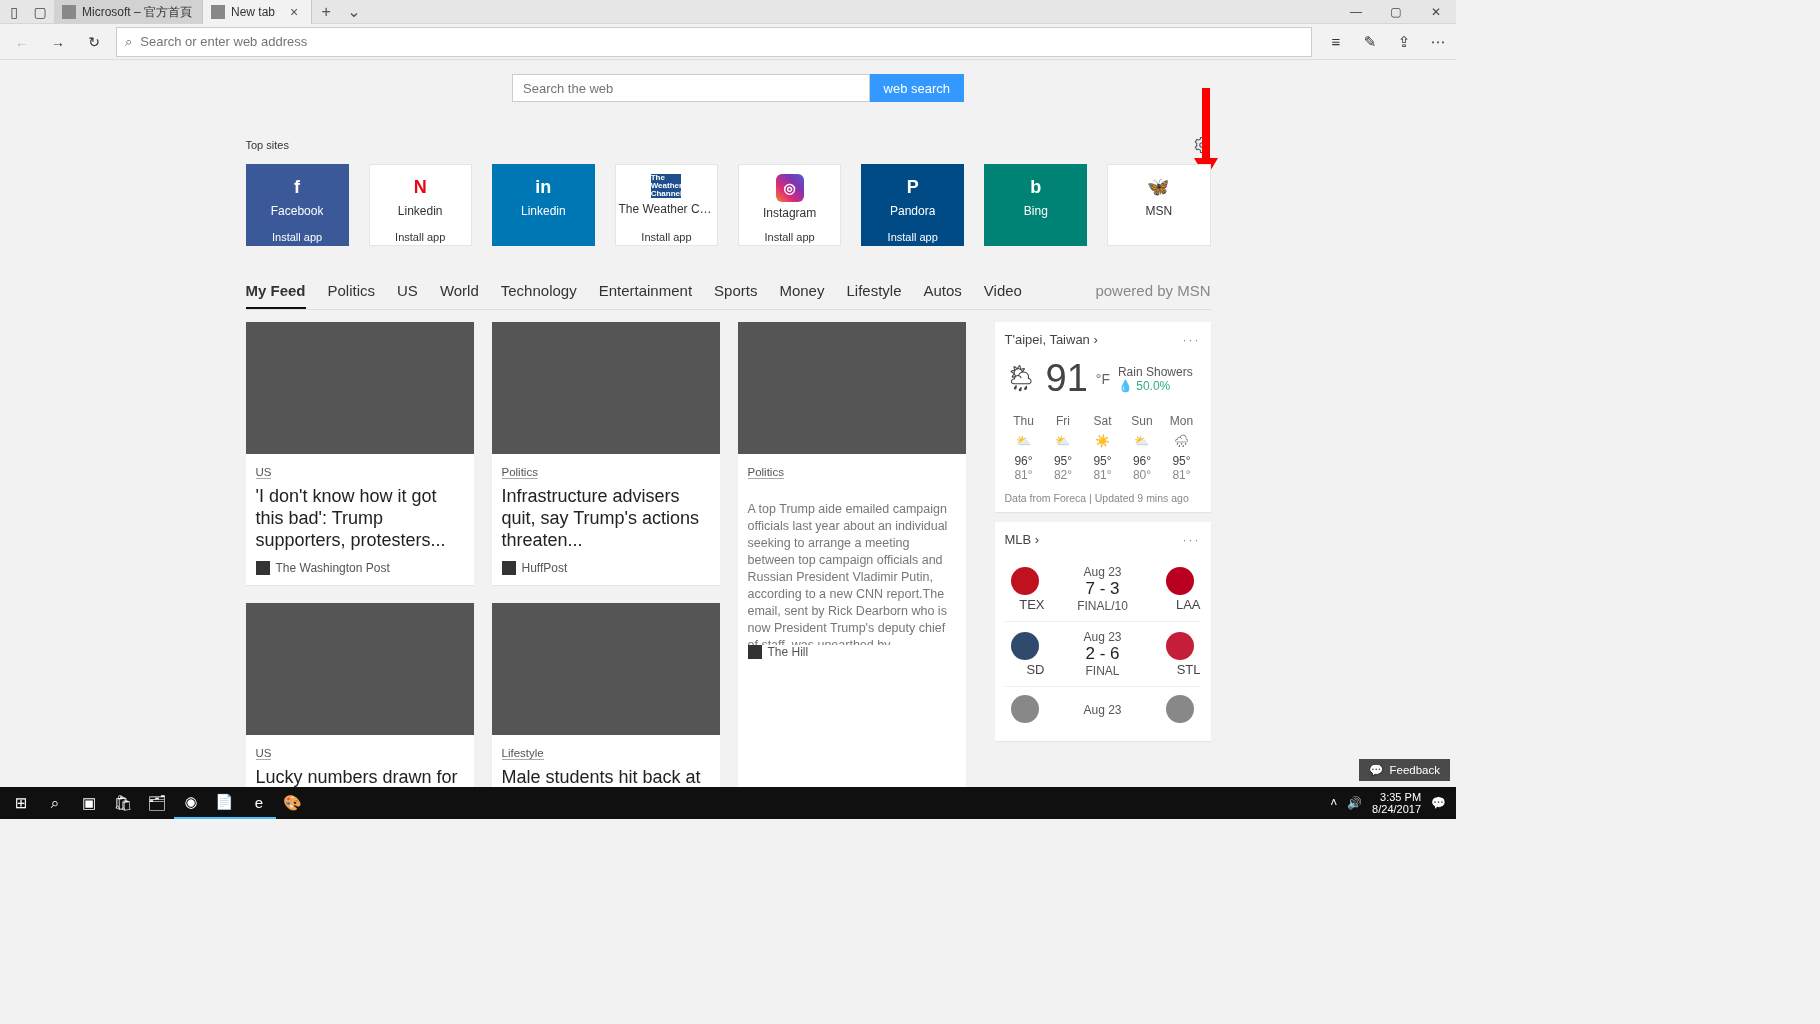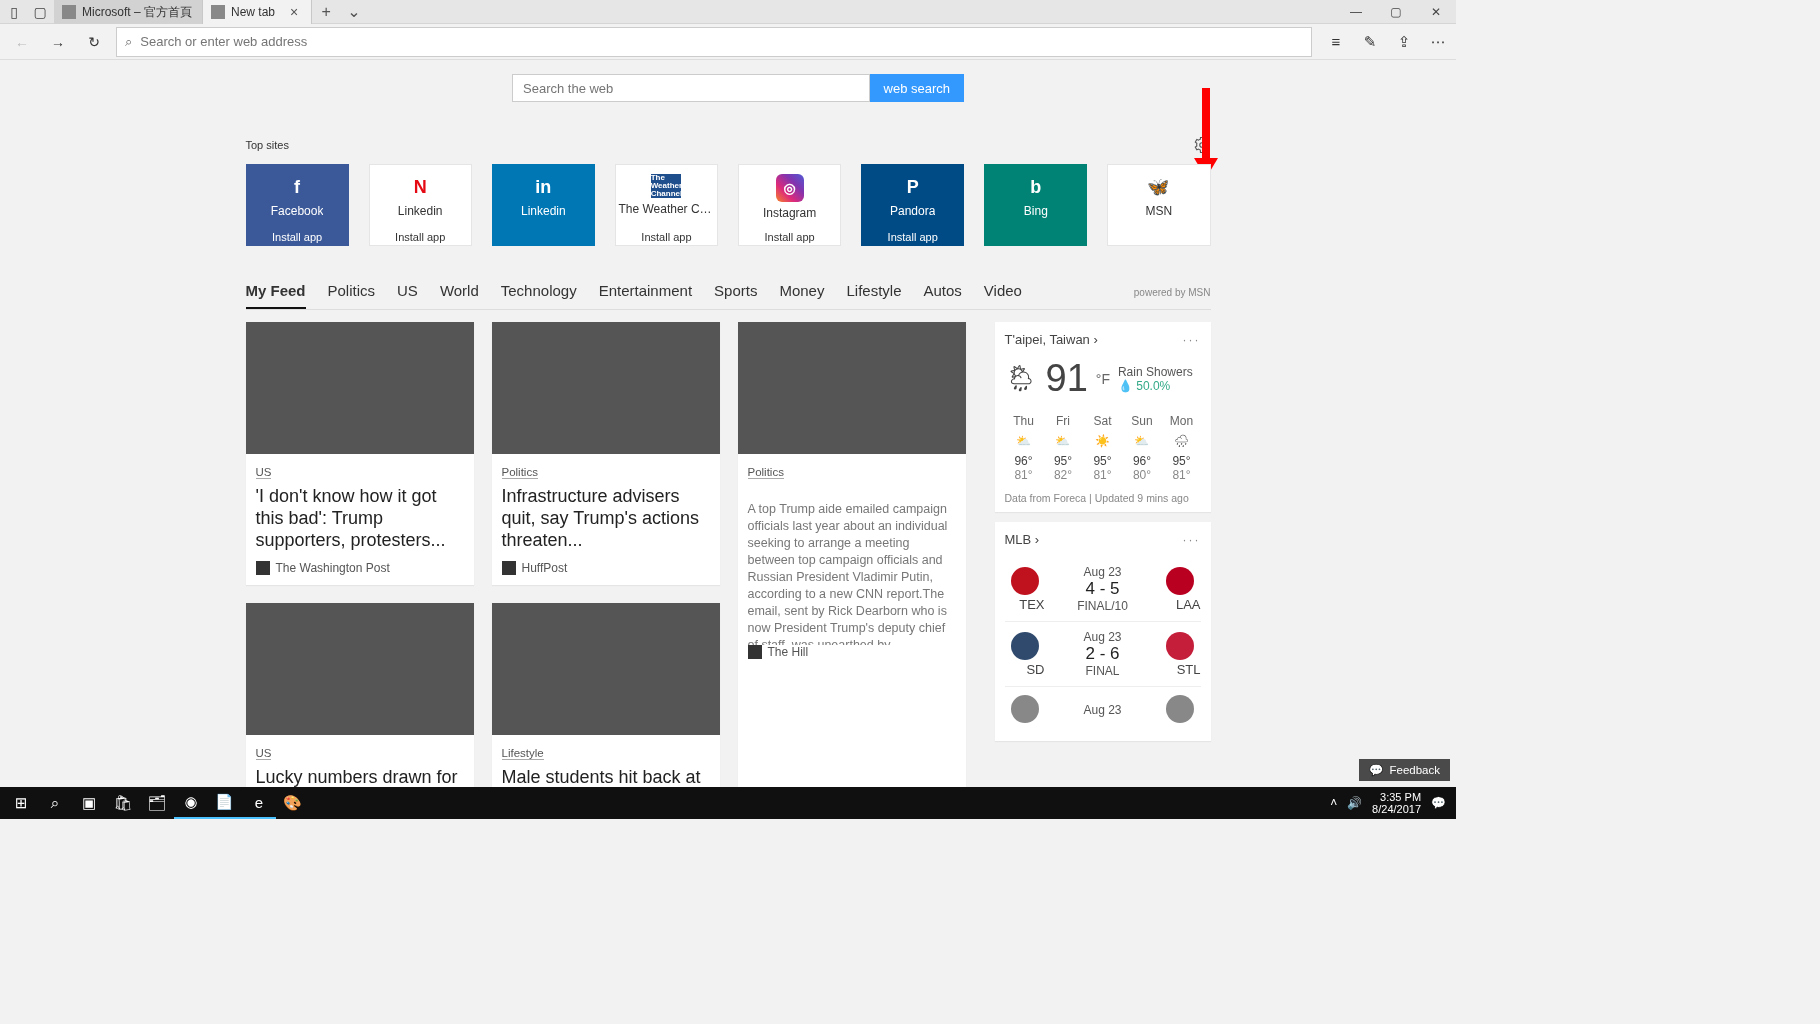--- a/index.html
+++ b/index.html
@@ -52,21 +52,21 @@
   .tile.pd { background: #004b85; color: #fff; box-shadow: none; }
   .tile.bg { background: #008275; color: #fff; box-shadow: none; }
   .tile.ig .ticon { background: linear-gradient(45deg,#f58529,#dd2a7b,#8134af,#515bd4); color: #fff; border-radius: 6px; width: 28px; height: 28px; font-size: 14px; }
   .tile.wc .ticon { background: #1f4e8c; color: #fff; font-size: 8px; line-height: 8px; padding: 2px; text-align: left; width: 30px; height: 24px; }
 
   
   .feed-head { display: flex; align-items: baseline; justify-content: space-between; border-bottom: 1px solid #ddd; }
   .feed-tabs { display: flex; gap: 22px; font-size: 15px; color: #333; }
   .feed-tabs span { padding-bottom: 8px; }
   .feed-tabs span.active { font-weight: 600; border-bottom: 2px solid #111; }
-  .powered { font-size: 10px; color: #888; margin-bottom: 6px; }
+  .powered { font-size: 15px; color: #888; margin-bottom: 6px; }
 
   .feed-body { display: flex; gap: 18px; padding-top: 12px; }
   .feed-col { display: flex; flex-direction: column; gap: 18px; }
   .feed-col.main { flex: 1; display: grid; grid-template-columns: repeat(3, 228px); gap: 18px; align-content: start; }
 
   .card { background: #fff; display: flex; flex-direction: column; box-shadow: 0 1px 1px rgba(0,0,0,.05); }
   .card .img { width: 100%; height: 132px; background: #555; }
   .card .body { padding: 8px 10px 10px; }
   .card .cat { font-size: 11.5px; color: #555; border-bottom: 1px solid #aaa; display: inline-block; margin-bottom: 6px; }
   .card .headline { font-size: 18px; line-height: 22px; color: #222; font-weight: 400; }
@@ -349,21 +349,21 @@
         <div class="panel mlb">
           <div class="loc">
             <span><span>MLB</span> <span>›</span></span>
             <span class="dots">···</span>
           </div>
           <div id="games">
                 <div class="game">
                   <div class="team"><div class="logo" style="background:#c0111f"></div><span>TEX</span></div>
     <div class="score">
                     <div>Aug 23</div>
-                    <div class="sc">4 - 5</div>
+                    <div class="sc">7 - 3</div>
                     <div>FINAL/10</div>
                   </div>
     <div class="team"><div class="logo" style="background:#ba0021"></div><span>LAA</span></div>
                 </div>
                 <div class="game">
                   <div class="team"><div class="logo" style="background:#2f4a6d"></div><span>SD</span></div>
     <div class="score">
                     <div>Aug 23</div>
                     <div class="sc">2 - 6</div>
                     <div>FINAL</div>

